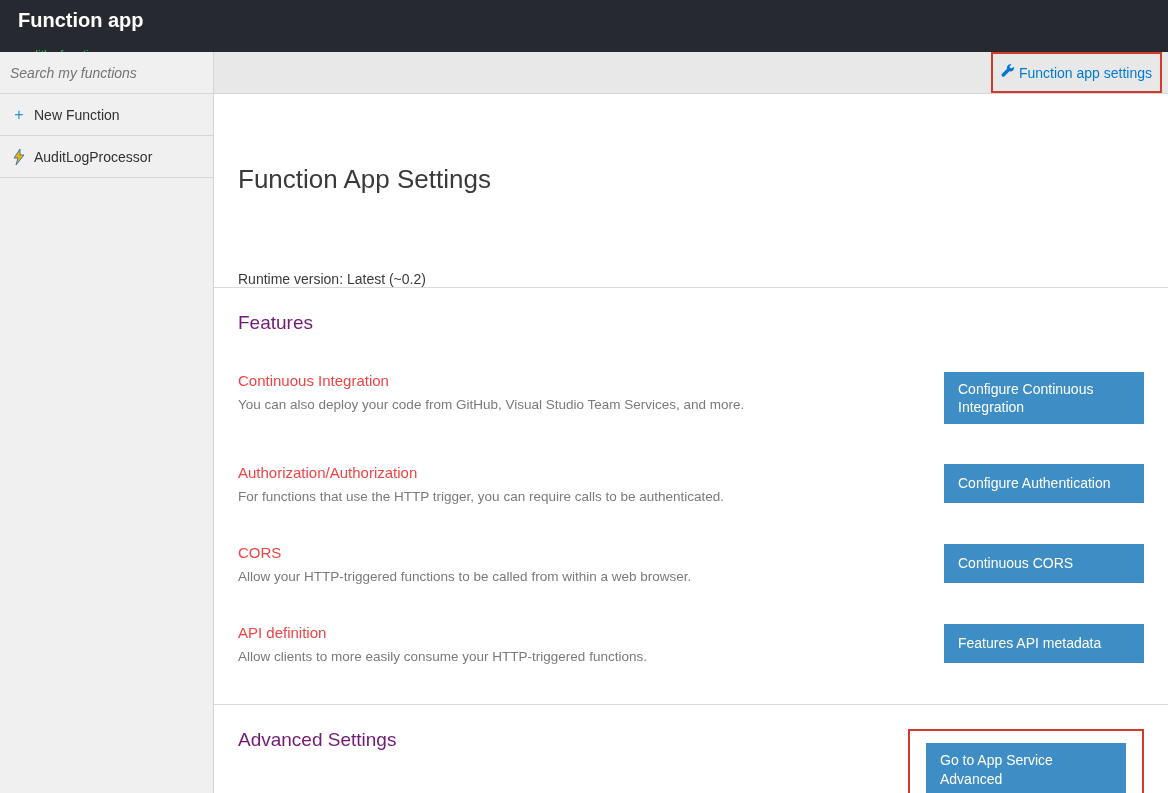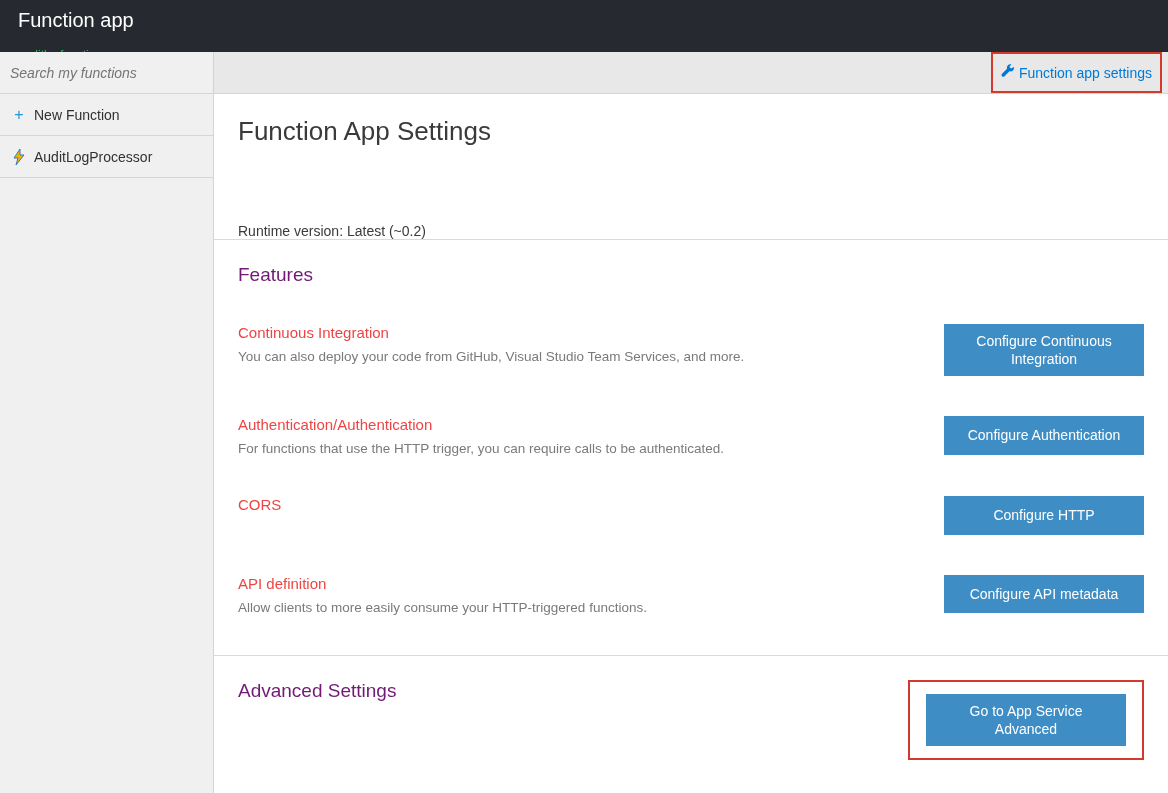--- a/index.html
+++ b/index.html
@@ -12,21 +12,21 @@
     width: 1168px;
     height: 793px;
     overflow: hidden;
   }
   .topbar {
     background: #26292f;
     color: #fff;
     padding: 8px 18px 6px 18px;
     height: 52px;
   }
-  .topbar .title { font-size: 20px; font-weight: 400; line-height: 1.2; }
+  .topbar .title { font-size: 20px; font-weight: 700; line-height: 1.2; }
   .topbar .subtitle { font-size: 12px; color: #22c55e; margin-top: 16px; }
 
   .body {
     display: flex;
     height: calc(100% - 52px);
   }
 
   .sidebar {
     width: 214px;
     background: #f0f0f0;
@@ -73,20 +73,21 @@
     width: 18px;
     display: inline-flex;
     justify-content: center;
   }
 
   .main {
     flex: 1;
     display: flex;
     flex-direction: column;
     background: #fff;
+    gap: 48px;
   }
   .main-toolbar {
     height: 42px;
     background: #e8e8e8;
     border-bottom: 1px solid #d6d6d6;
     display: flex;
     align-items: stretch;
     justify-content: flex-end;
     padding-right: 6px;
   }
@@ -145,21 +146,21 @@
     font-size: 13.5px;
     color: #7a7a7a;
   }
   .btn {
     background: #3e8dc4;
     color: #fff;
     border: none;
     font-size: 14px;
     padding: 10px 14px;
     width: 200px;
-    text-align: center;
+    text-align: left;
     cursor: pointer;
     line-height: 1.3;
     font-family: inherit;
   }
   .btn.tall { padding: 8px 14px; }
   .btn-wrap-highlight {
     border: 2px solid #d33a2b;
     padding: 12px 16px;
     display: inline-block;
   }
@@ -222,39 +223,40 @@
       <div class="feature-row">
         <div class="feature-text">
           <div class="ft-title">Continuous Integration</div>
           <div class="ft-desc">You can also deploy your code from GitHub, Visual Studio Team Services, and more.</div>
         </div>
         <button class="btn tall">Configure Continuous Integration</button>
       </div>
 
       <div class="feature-row">
         <div class="feature-text">
-          <div class="ft-title">Authentication/Authentication</div>
+          <div class="ft-title">Authorization/Authorization</div>
           <div class="ft-desc">For functions that use the HTTP trigger, you can require calls to be authenticated.</div>
         </div>
         <button class="btn">Configure Authentication</button>
       </div>
 
       <div class="feature-row">
         <div class="feature-text">
           <div class="ft-title">CORS</div>
-        </div>
-        <button class="btn">Configure HTTP</button>
+          <div class="ft-desc">Allow your HTTP-triggered functions to be called from within a web browser.</div>
+        </div>
+        <button class="btn">Continuous CORS</button>
       </div>
 
       <div class="feature-row">
         <div class="feature-text">
           <div class="ft-title">API definition</div>
           <div class="ft-desc">Allow clients to more easily consume your HTTP-triggered functions.</div>
         </div>
-        <button class="btn">Configure API metadata</button>
+        <button class="btn">Features API metadata</button>
       </div>
 
       <hr>
 
       <div class="adv">
         <div class="adv-left">
           <h2>Advanced Settings</h2>
 
         </div>
         <span class="btn-wrap-highlight">

